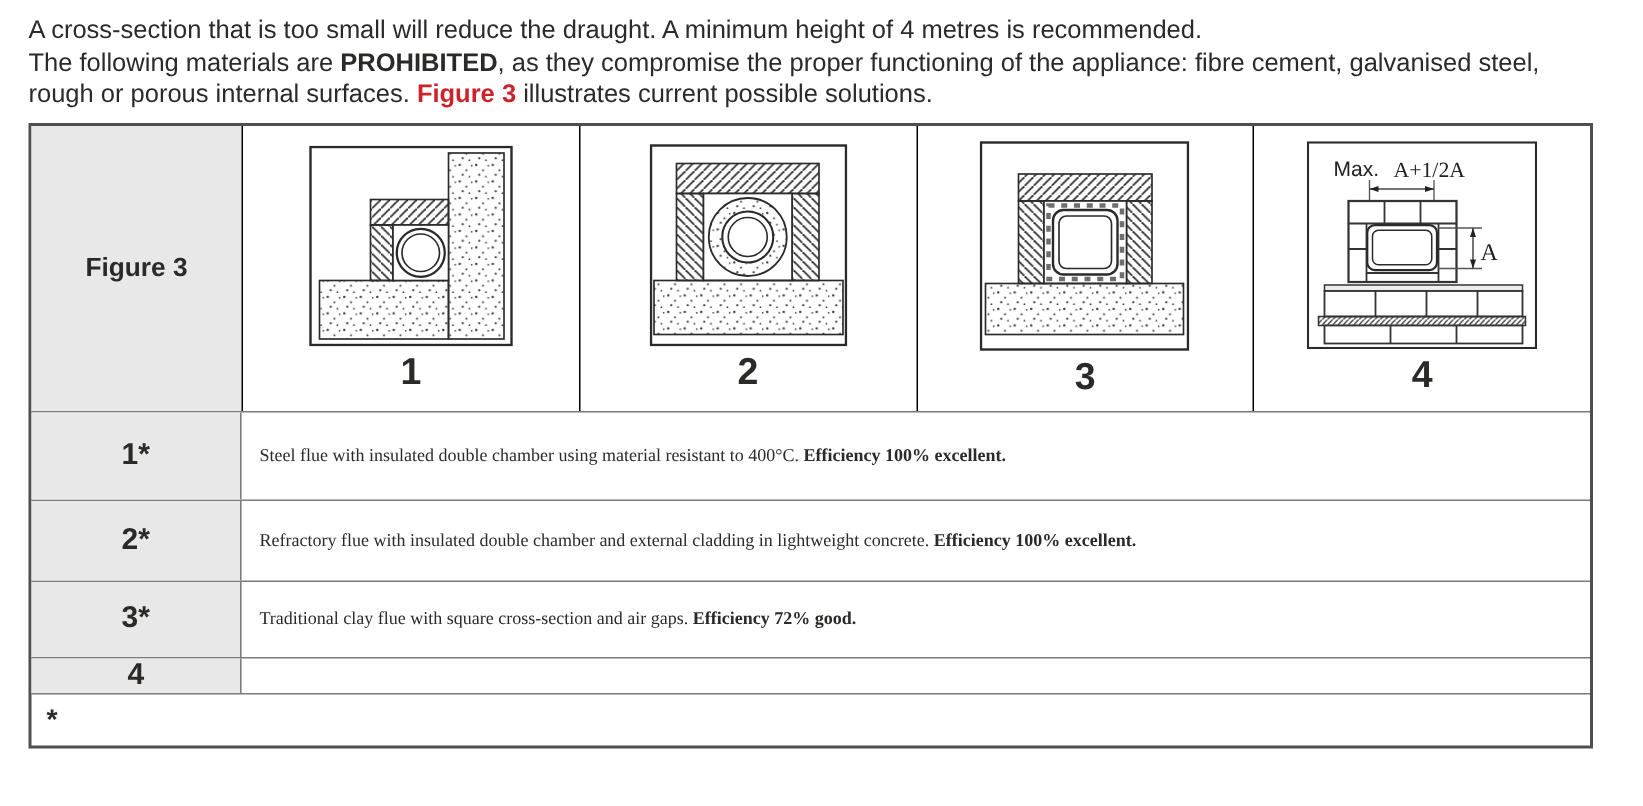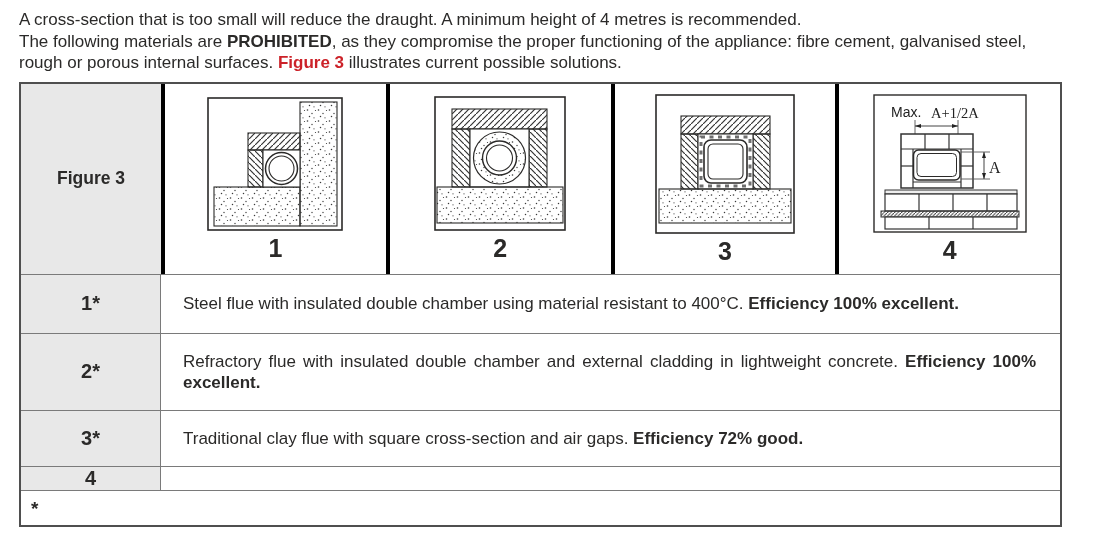--- a/index.html
+++ b/index.html
@@ -5,29 +5,29 @@
   html,body{margin:0;padding:0;background:#ffffff;}
   body{width:1095px;height:537px;font-family:"Liberation Sans",sans-serif;color:#2b2a29;overflow:hidden;}
   .page{padding:9px 25px 0 19px;}
   .intro{font-size:17px;line-height:21.5px;letter-spacing:0;}
   .intro p{margin:0;}
   .b{font-weight:bold;}
   .red{color:#cc2229;font-weight:bold;}
 
   .ftable{margin-top:8px;border:2px solid #4f4f4f;width:1039px;background:#fff;}
   .hrow{display:grid;grid-template-columns:140px 1fr 1fr 1fr 1fr;}
-  .hcell{border-left:4px solid #000000;height:190px;display:flex;flex-direction:column;align-items:center;justify-content:center;background:#fff;}
+  .hcell{border-left:1px solid #000000;height:190px;display:flex;flex-direction:column;align-items:center;justify-content:center;background:#fff;}
   .hcell.first{border-left:none;background:#e8e8e8;}
   .figure-label{font-weight:bold;font-size:17.5px;}
   .caption{font-weight:bold;font-size:25px;line-height:1;margin-top:5px;}
 
   .brow{display:grid;grid-template-columns:140px 1fr;border-top:1px solid #7a7a7a;}
   .lcell{background:#e8e8e8;border-right:1px solid #7a7a7a;display:flex;align-items:center;justify-content:center;font-weight:bold;font-size:20px;}
   .dcell{display:flex;align-items:center;padding:7px 14px 7px 12px;}
-  .dcell p{margin:10px;font-size:17px;line-height:21px;text-align:justify;width:100%;}
+  .dcell p{margin:0;font-size:12px;line-height:21px;text-align:justify;width:100%;font-family:Liberation Serif, serif;}
   .r1{min-height:44px;} .r2{min-height:39px;} .r3{min-height:36px;} .r4{min-height:39px;}
 
   .frow{border-top:1px solid #7a7a7a;padding:5px 10px 7px 10px;font-size:15px;min-height:22px;display:flex;align-items:center;}
   .star{font-weight:bold;font-size:19px;line-height:14px;margin-right:2px;position:relative;top:2px;}
 
   svg text{font-family:"Liberation Sans",sans-serif;}
   svg text.serif{font-family:"Liberation Serif",serif;}
 </style>
 </head>
 <body>

